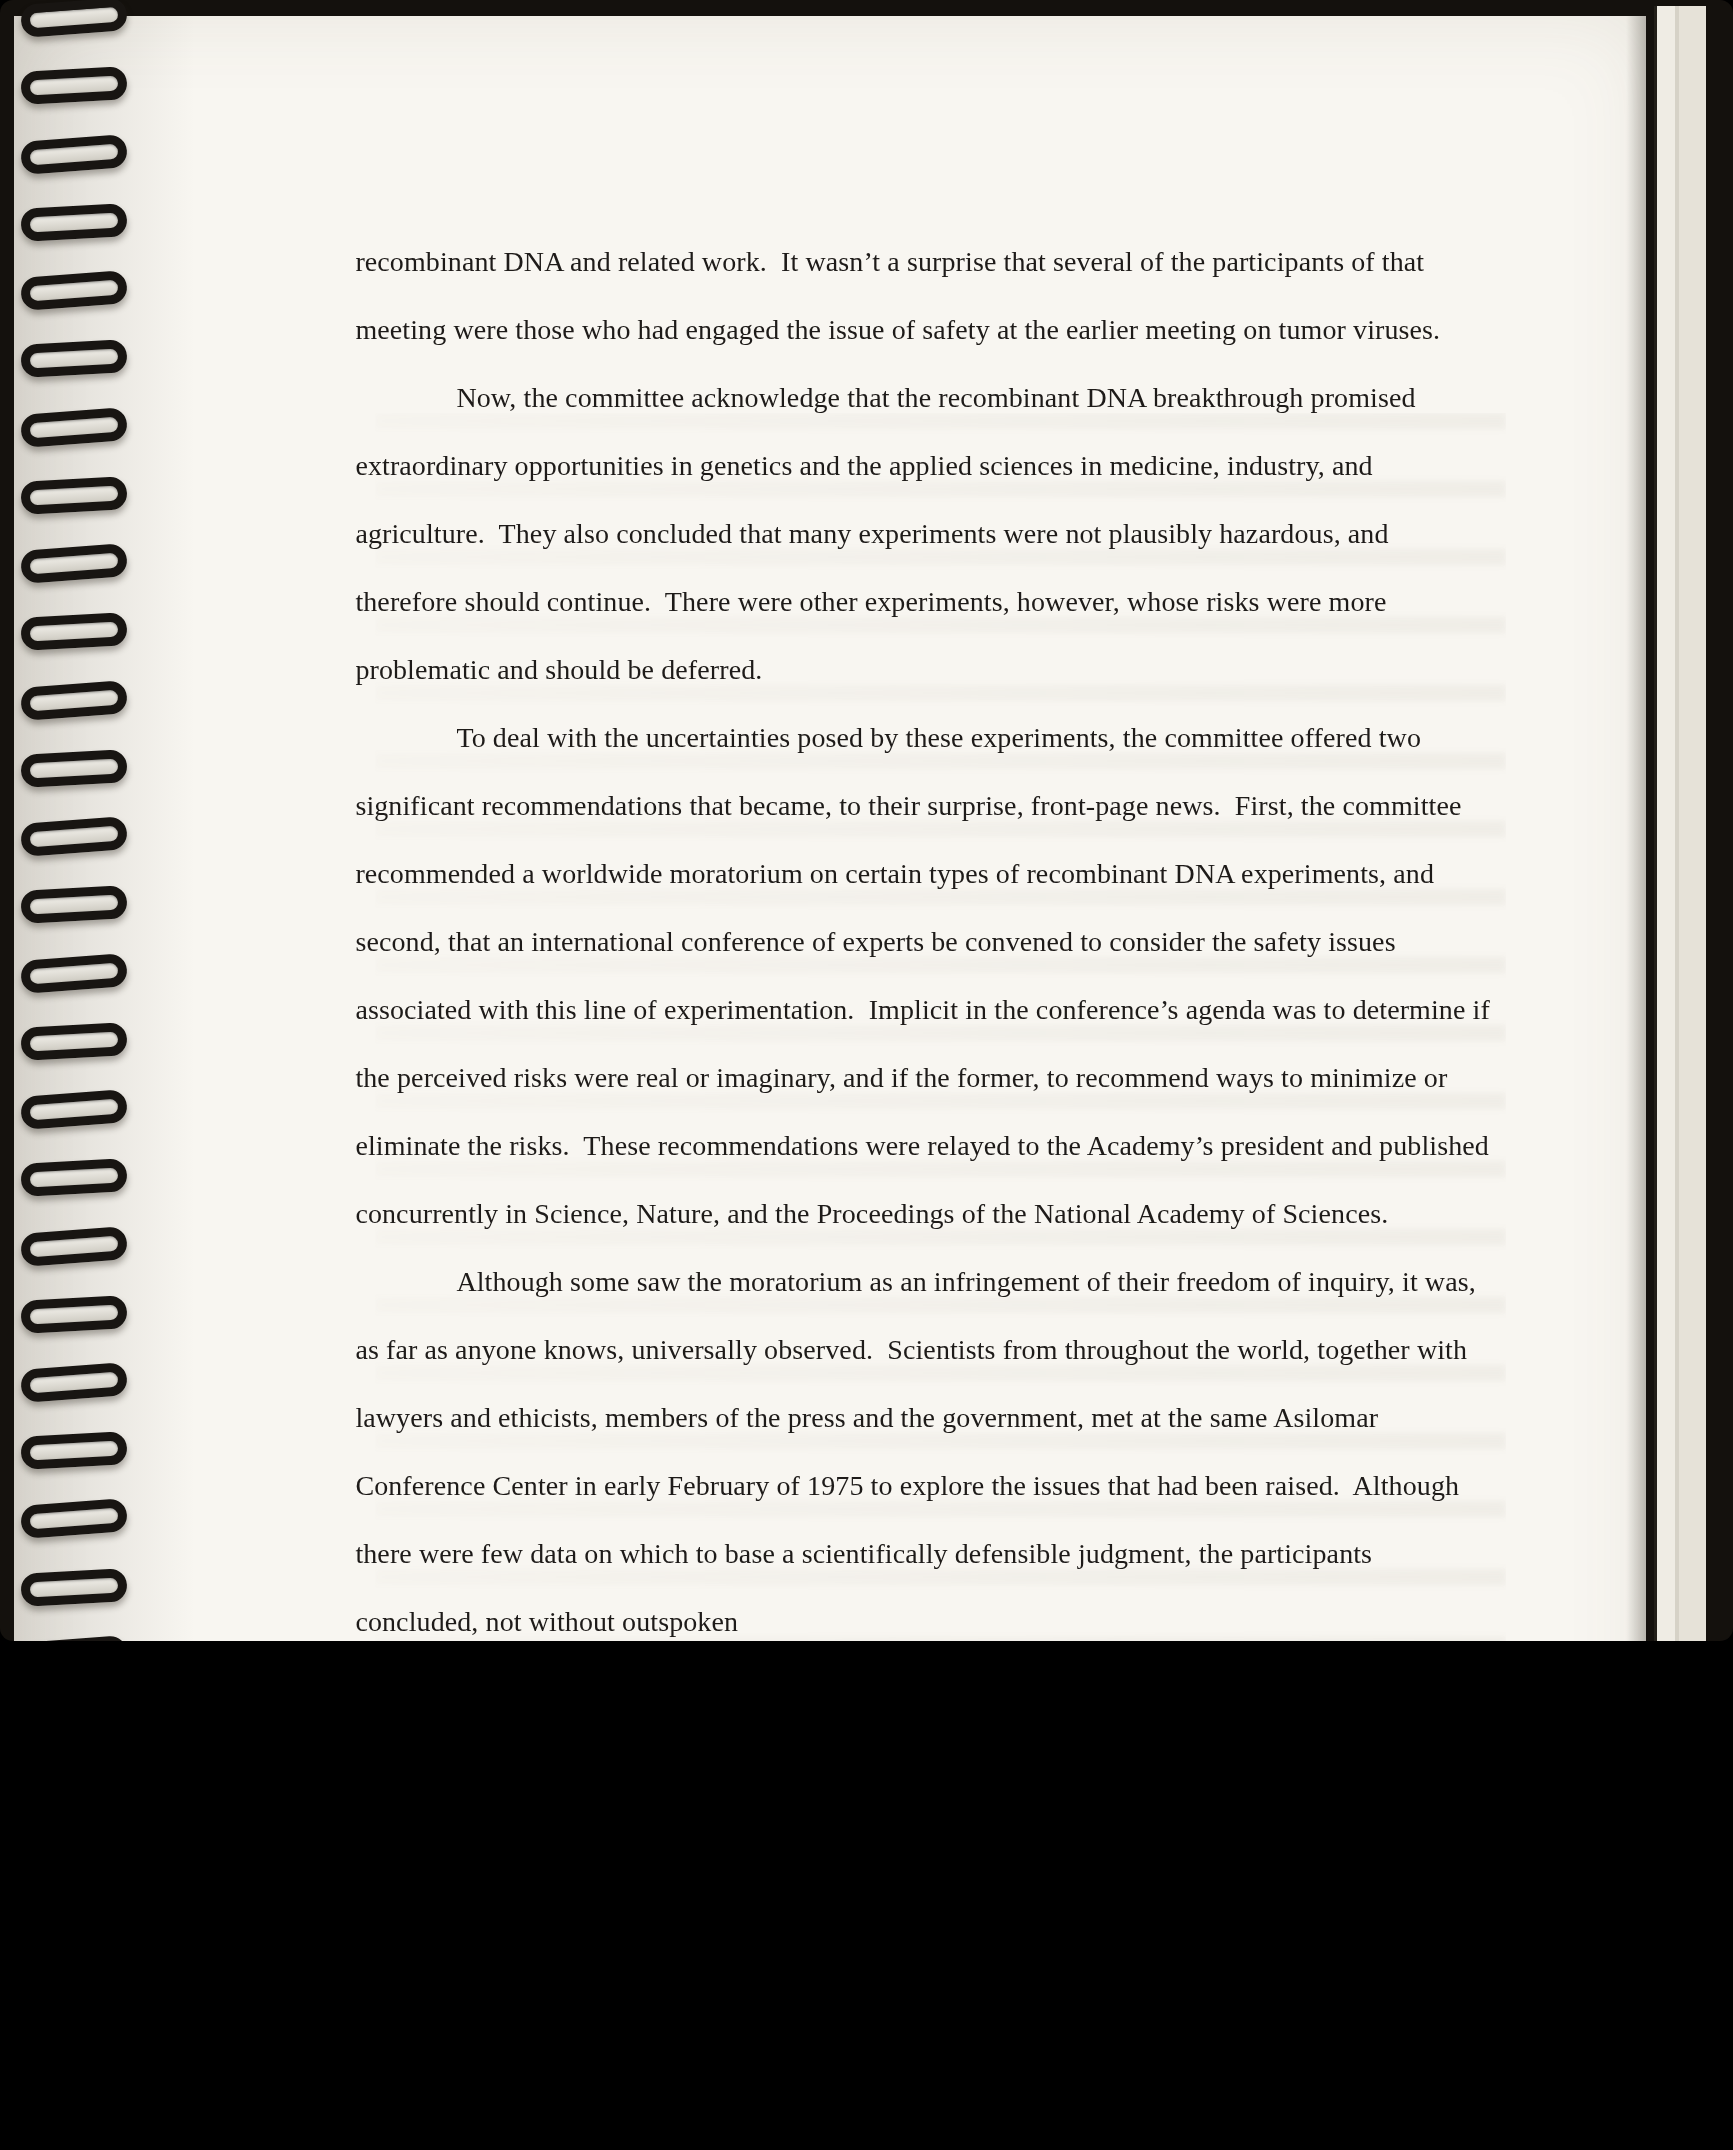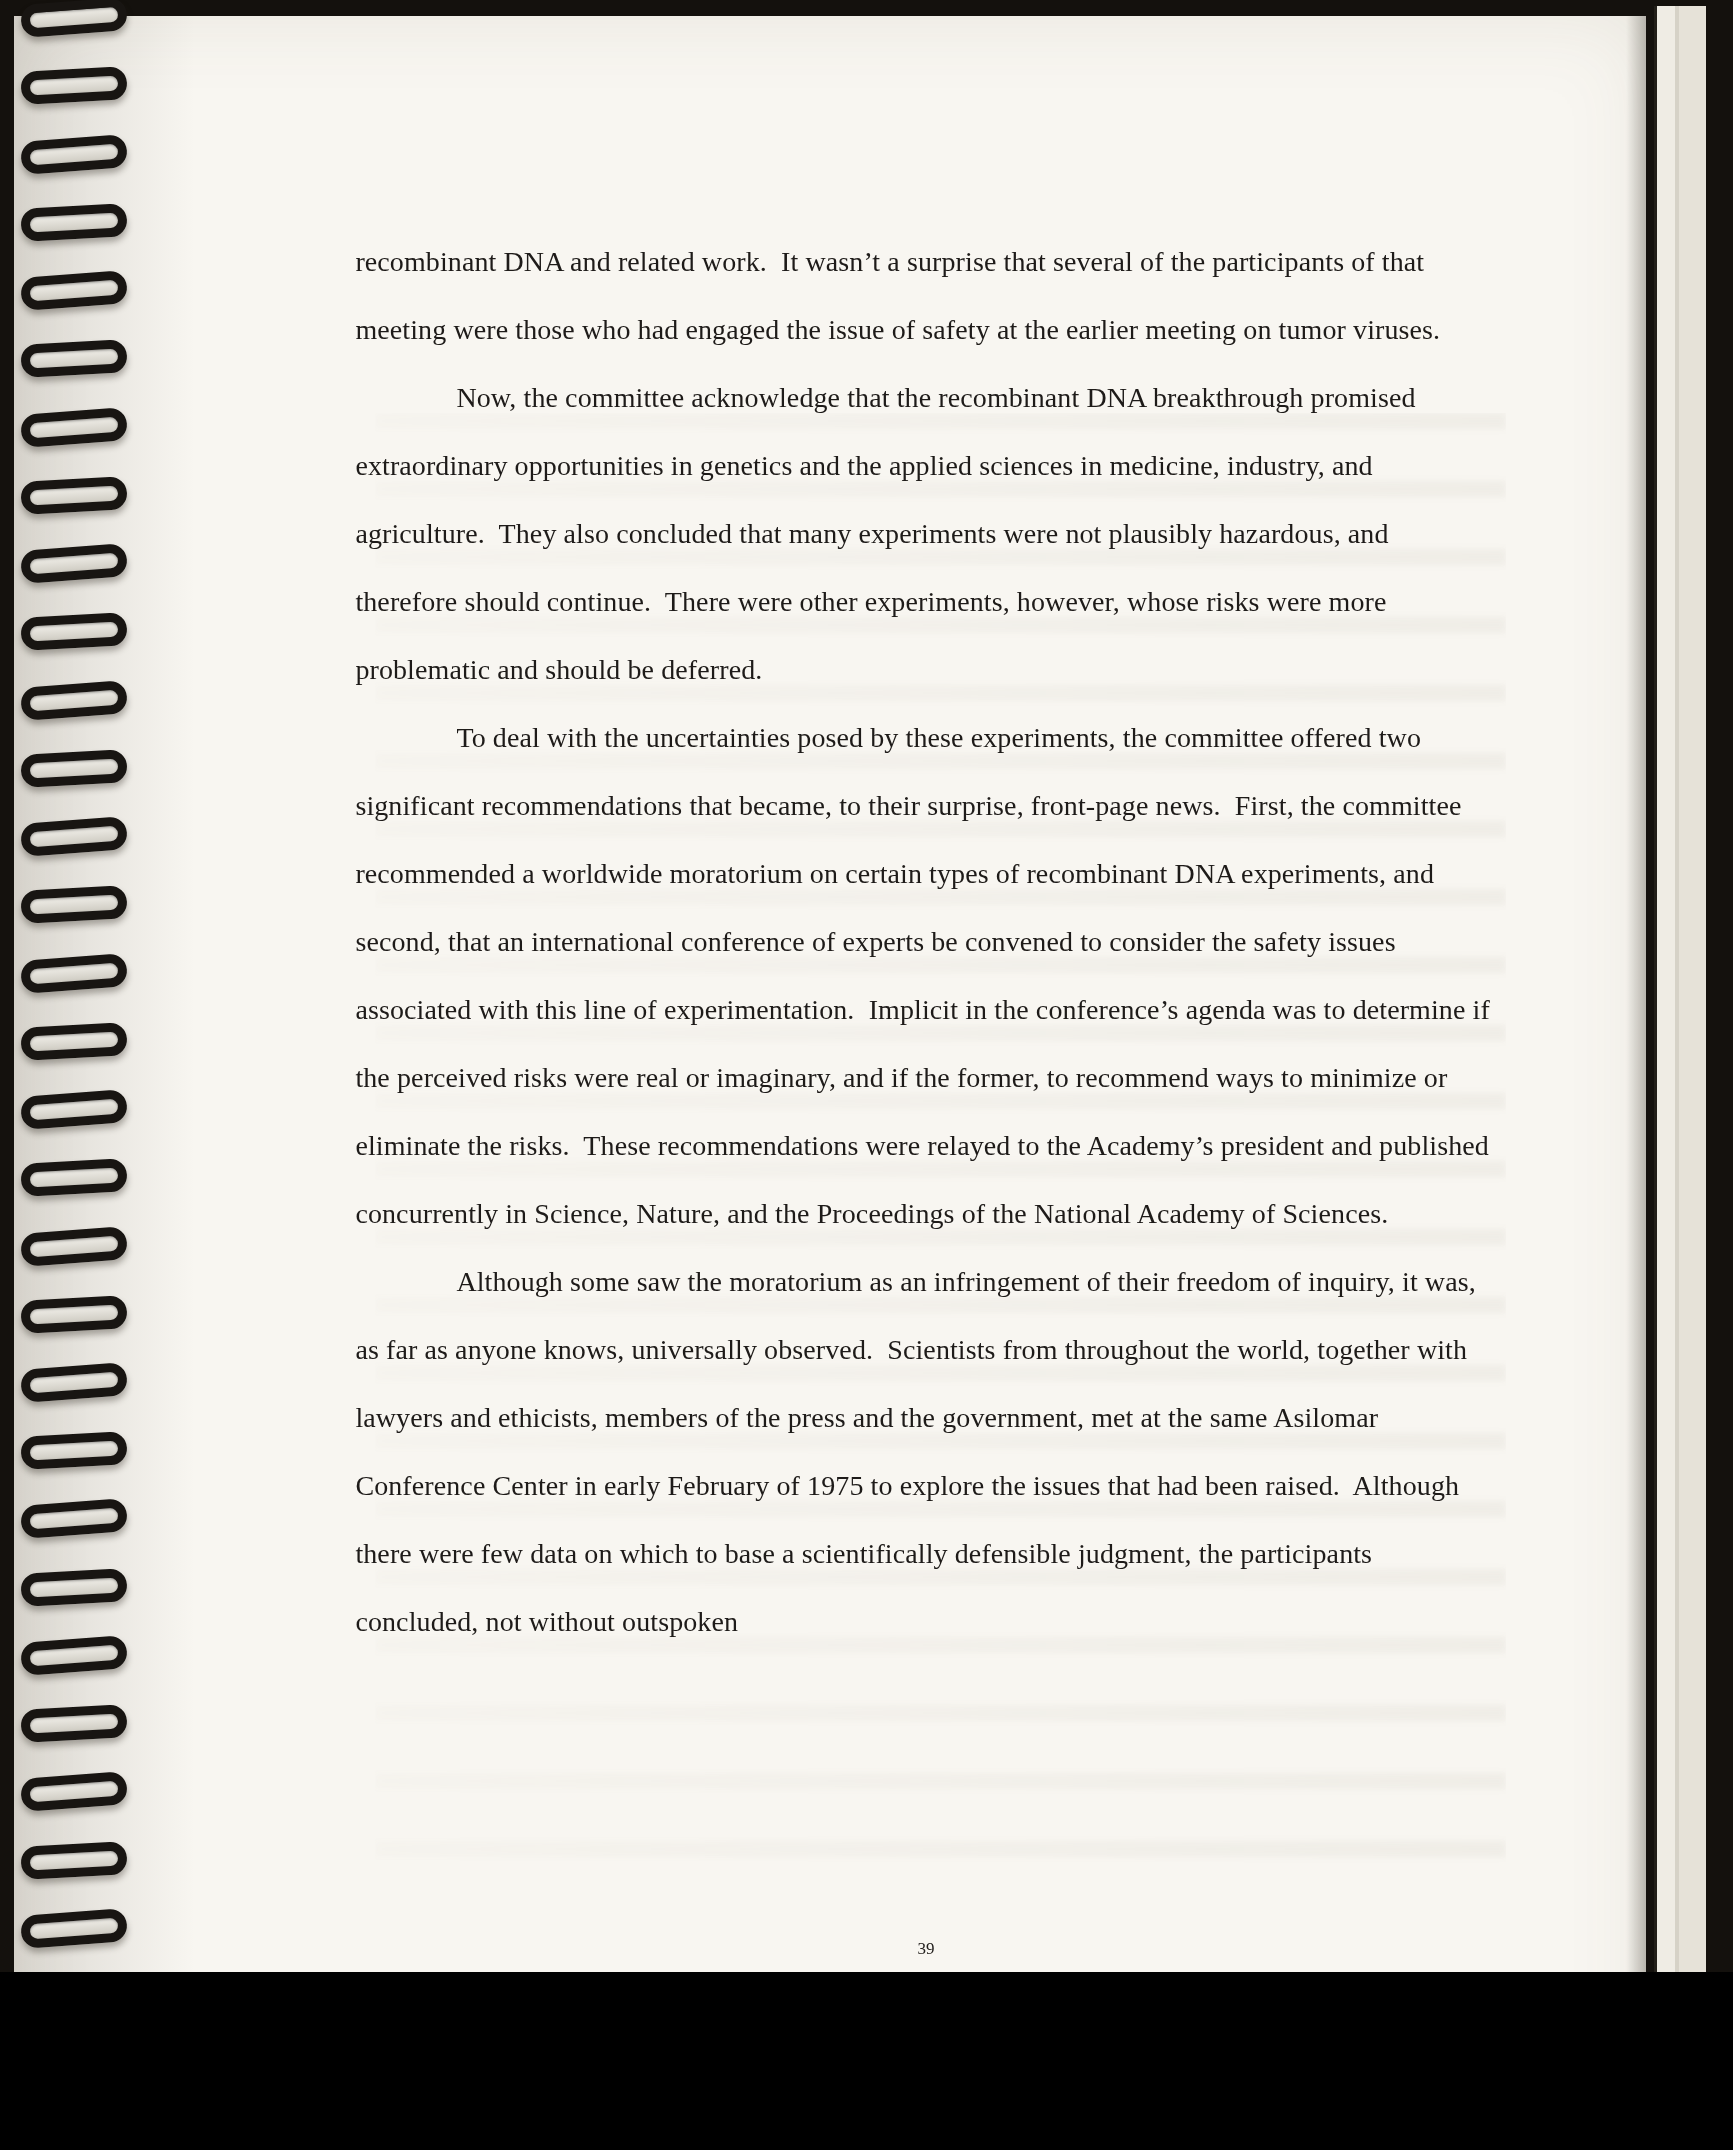--- a/index.html
+++ b/index.html
@@ -1,21 +1,22 @@
 <!DOCTYPE html>
 <html style="font-size:9.6px"><head>
 <meta charset="utf-8">
 <style>
   html,body { margin:0; padding:0; background:#000; }
   .scan {
     position:relative;
-    width:1733px; height:1972px;
+    width:1733px; height:1641px;
     background:#14110d;
     overflow:hidden;
     font-family:"Liberation Serif", serif;
+    border-radius:13px;
   }
   
   .page {
     position:absolute;
     left:14.4px; top:15.6px;
     width:1632px; height:2110px;
     background:#f8f6f1;
     box-shadow: inset 0 0 84px rgba(95,85,62,0.10);
   }
   

